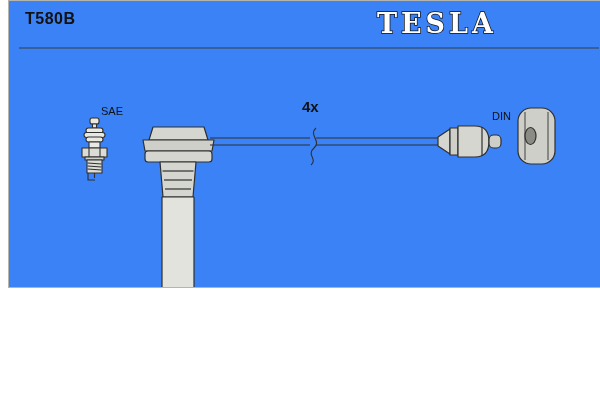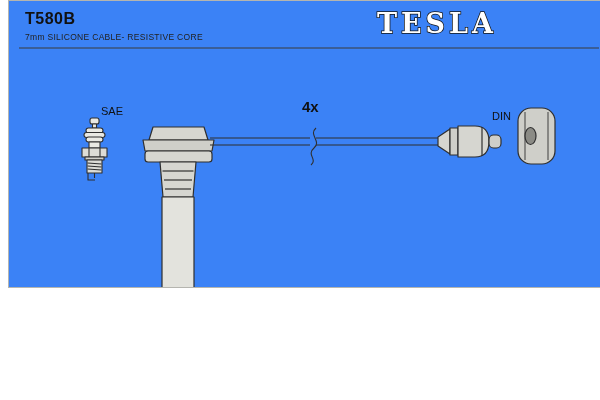--- a/index.html
+++ b/index.html
@@ -30,21 +30,20 @@
     letter-spacing:4px;
   }
   .lbl{font-family:"Liberation Sans", sans-serif;fill:#111;}
 </style>
 </head>
 <body>
 
 <div class="page">
 
   <div class="hdr-title">T580B</div>
-  <div class="hdr-sub">7mm SILICONE CABLE- RESISTIVE CORE</div>
 
   <svg width="600" height="400" viewBox="0 0 600 400">
 
     <text class="logo-text" x="488" y="32" text-anchor="end" font-size="27" fill="#ffffff" stroke="#111" stroke-width="1.5" paint-order="stroke">TESLA</text>
 
     <line x1="10" y1="47" x2="590" y2="47" stroke="#3a3a3a" stroke-width="1"></line>
 
     <g stroke="#2f2f2f" stroke-width="1.1" fill="#e9e9e3" stroke-linejoin="round">
       <rect x="81" y="117" width="9" height="6" rx="2"></rect>
       <rect x="83.5" y="123" width="4" height="4"></rect>

